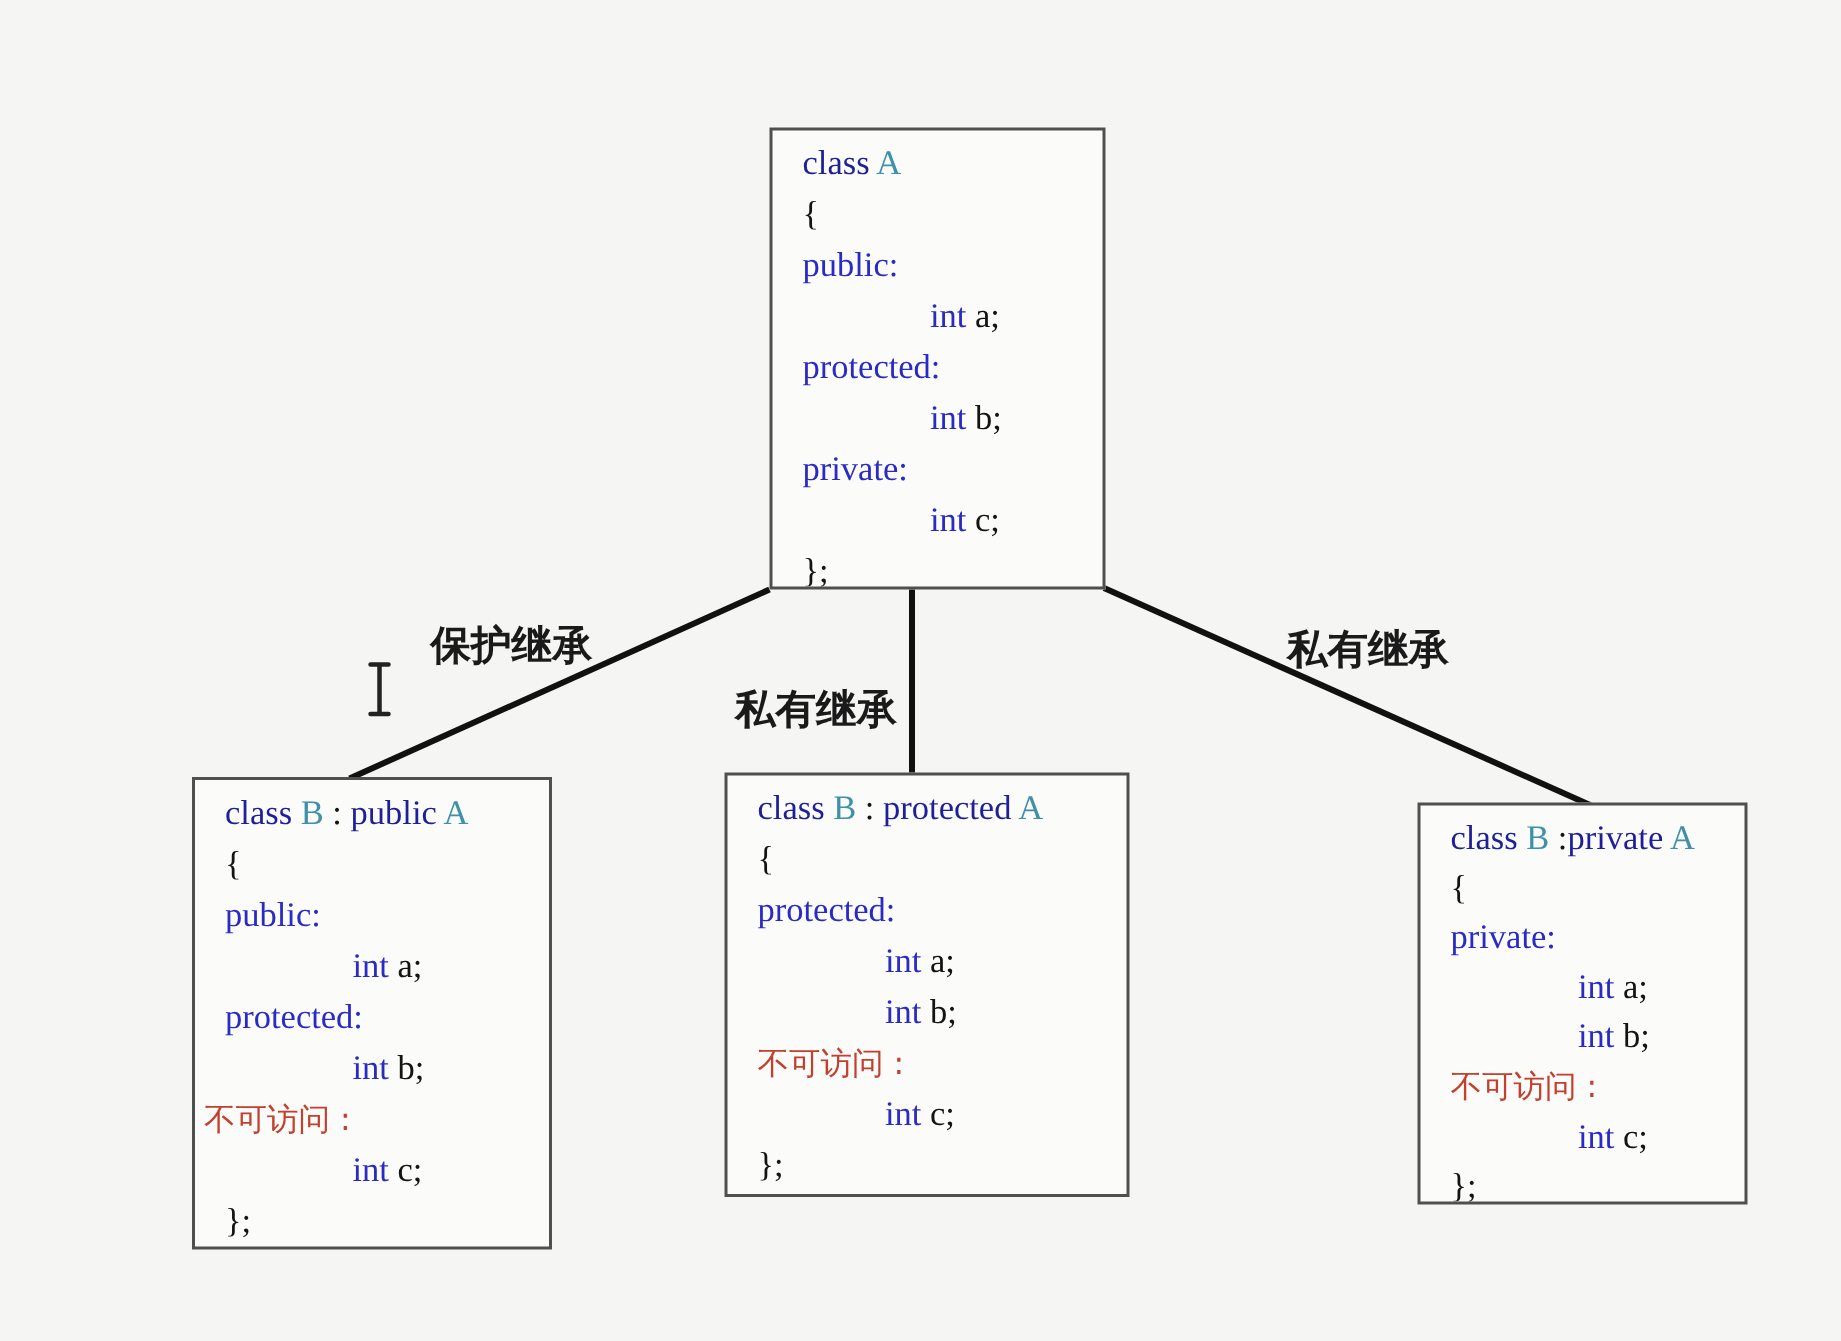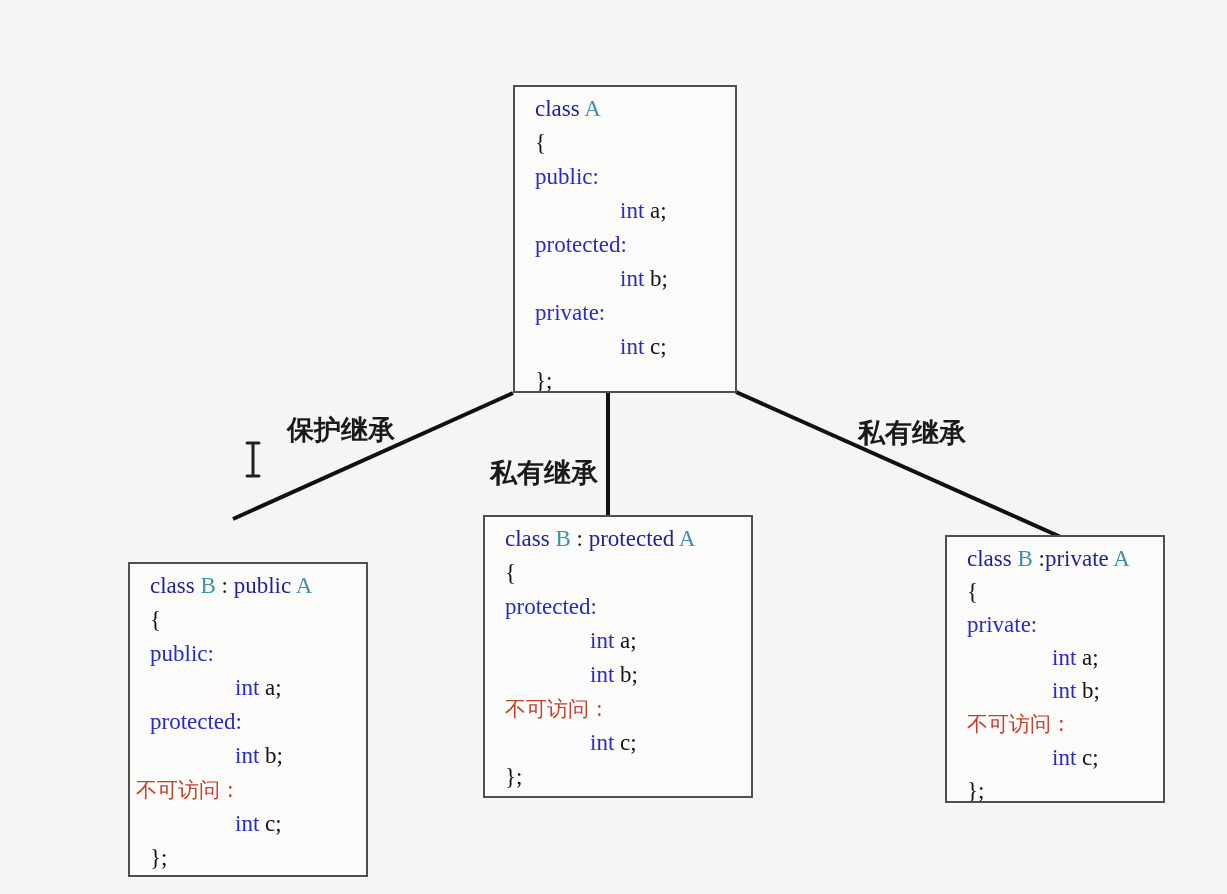--- a/index.html
+++ b/index.html
@@ -12,21 +12,21 @@
   body{background:var(--canvas-bg);font-family:"Liberation Serif","DejaVu Serif",serif;}
   .canvas{position:relative;width:1227px;height:894px;background:var(--canvas-bg);overflow:hidden;}
   .connector-svg{position:absolute;left:0;top:0;z-index:1;pointer-events:none;}
   .code-box{
     position:absolute;z-index:2;box-sizing:border-box;
     background:var(--box-bg);border:2px solid var(--box-border);
     font-size:23px;line-height:34px;color:var(--plain);
     padding:5px 6px 0 20px;overflow:hidden;white-space:pre;
   }
   .box-class-a{left:513px;top:85px;width:224px;height:308px;}
-  .box-b-public{left:128px;top:518px;width:240px;height:315px;margin-top:44px;}
+  .box-b-public{left:128px;top:518px;width:240px;height:315px;}
   .box-b-protected{left:483px;top:515px;width:270px;height:283px;}
   .box-b-private{left:945px;top:535px;width:220px;height:268px;line-height:33px;}
   .code-line{white-space:pre;}
   .code-line.indent{padding-left:85px;}
   .code-line.outdent{margin-left:-14px;}
   .seg-inaccessible{font-family:"DejaVu Sans","Liberation Sans",sans-serif;font-size:21px;}
   .inh-label{
     position:absolute;z-index:3;font-family:"DejaVu Sans","Liberation Sans",sans-serif;
     font-weight:700;font-size:27px;color:var(--label-text);white-space:nowrap;
   }

